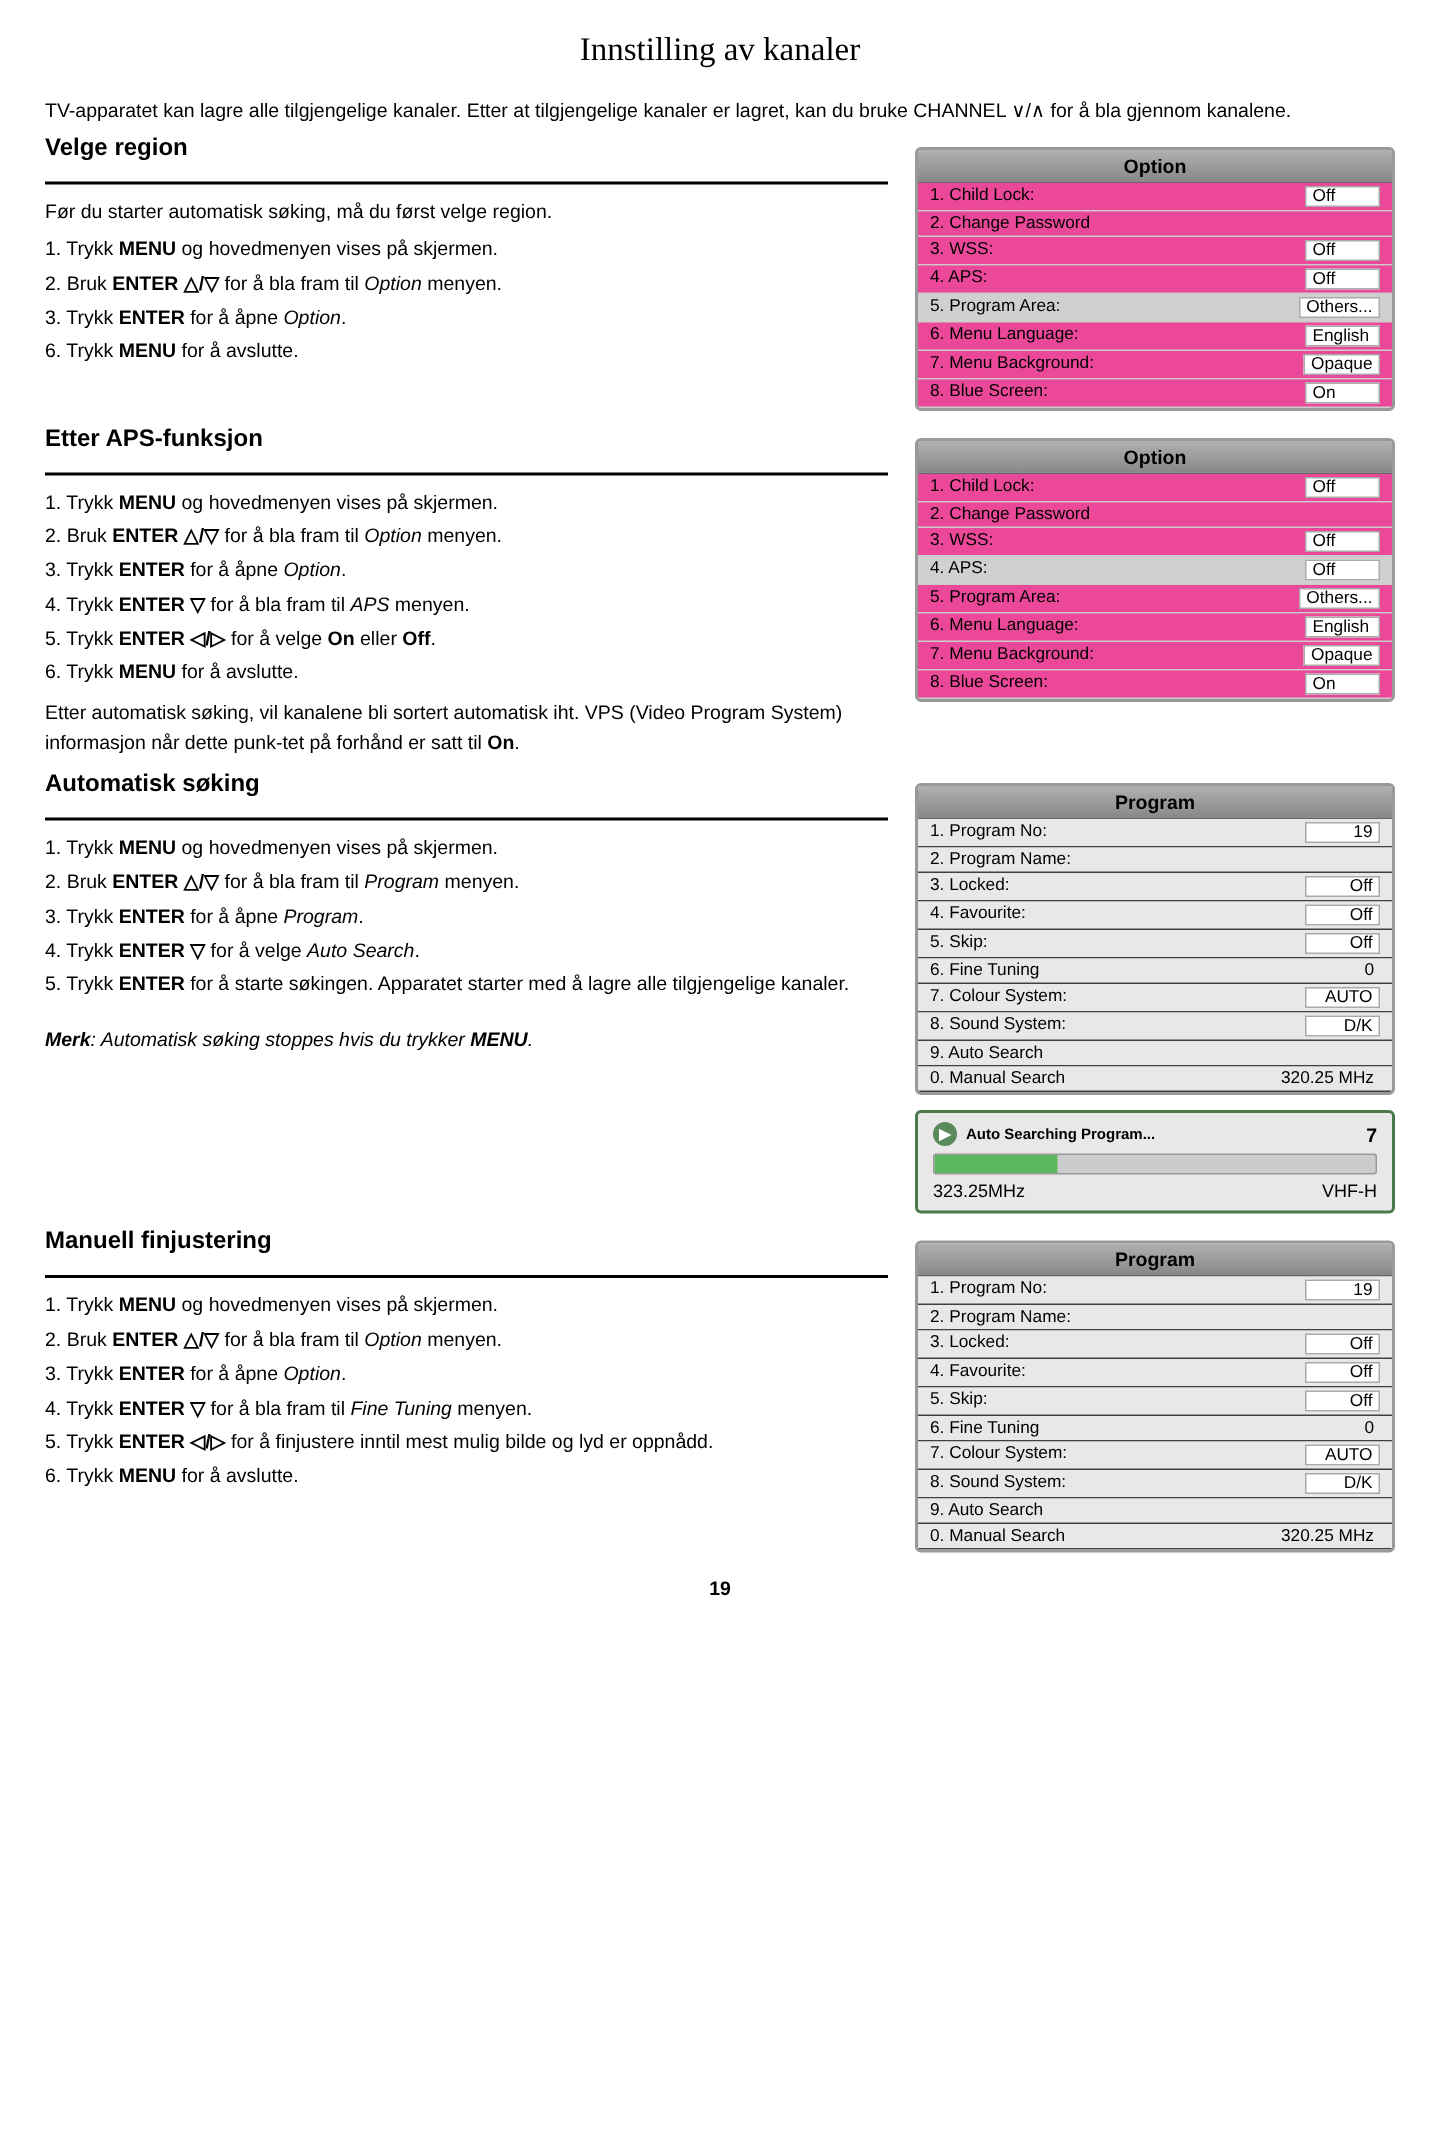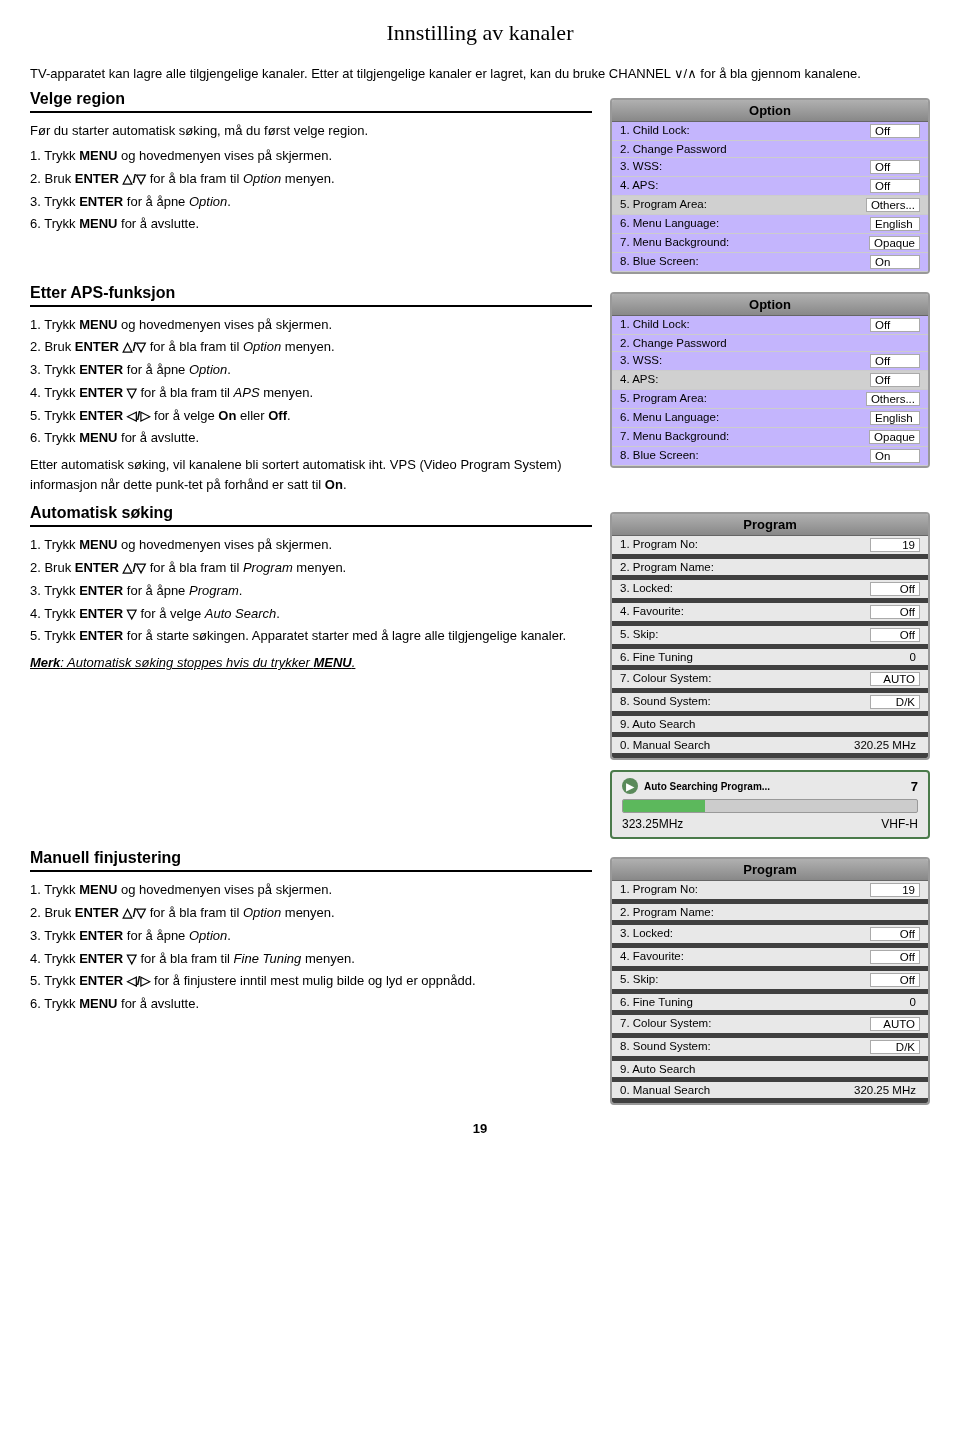--- a/index.html
+++ b/index.html
@@ -34,21 +34,21 @@
     }
     .right-col {
       width: 320px;
       flex-shrink: 0;
     }
     .section-heading {
       font-size: 16px;
       font-weight: bold;
       border-bottom: 2px solid #000;
       margin-bottom: 8px;
-      padding-bottom: 3px;
+      padding-bottom: 13px;
     }
     .step-list {
       list-style: none;
       padding: 0;
       margin-bottom: 6px;
     }
     .step-list li {
       font-size: 13px;
       line-height: 1.6;
       margin-bottom: 2px;
@@ -75,21 +75,21 @@
       font-size: 13px;
       padding: 3px 0;
       color: #000;
       border-bottom: 1px solid #666;
     }
     .option-box-row {
       display: flex;
       justify-content: space-between;
       padding: 2px 8px;
       border-bottom: 1px solid #ccc;
-      background: #c4b5fd;
+      background: #ec4899;
     }
     .option-box-row.highlighted {
       background: #d0d0d0;
     }
     .option-box-row .row-label {
       color: #000;
       font-size: 11.5px;
     }
     .option-box-row .row-value {
       color: #000;
@@ -119,21 +119,21 @@
       font-weight: bold;
       font-size: 13px;
       padding: 3px 0;
       color: #000;
       border-bottom: 1px solid #666;
     }
     .program-box-row {
       display: flex;
       justify-content: space-between;
       padding: 2px 8px;
-      border-bottom: 5px solid #404040;
+      border-bottom: 1px solid #404040;
       background: #e8e8e8;
     }
     .program-box-row .row-label { font-size: 11.5px; color: #000; }
     .program-box-row .row-value {
       font-size: 11.5px;
       color: #000;
       background: #fff;
       border: 1px solid #aaa;
       padding: 0 4px;
       min-width: 50px;
@@ -199,23 +199,22 @@
     .auto-search-bottom {
       display: flex;
       justify-content: space-between;
       font-size: 12px;
       text-align: center;
     }
     
     .note-text {
       font-style: italic;
       font-size: 13px;
-      margin-top: 6px;
+      margin-top: 16px;
       line-height: 1.5;
-      text-decoration: underline;
     }
     .note-text b {
       font-weight: bold;
     }
     
     .extra-text {
       font-size: 13px;
       line-height: 1.5;
       margin-top: 4px;
     }

